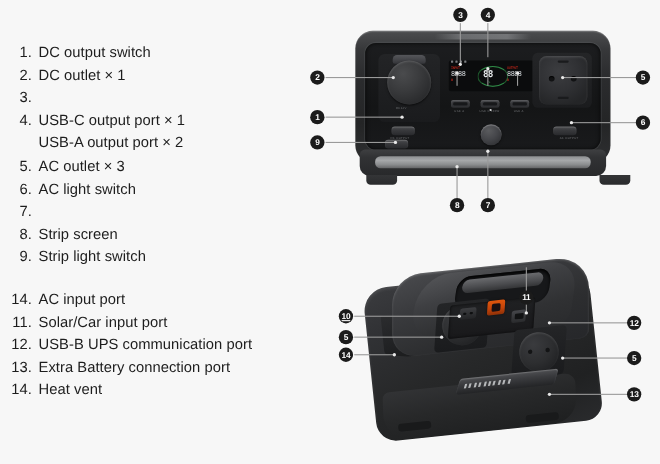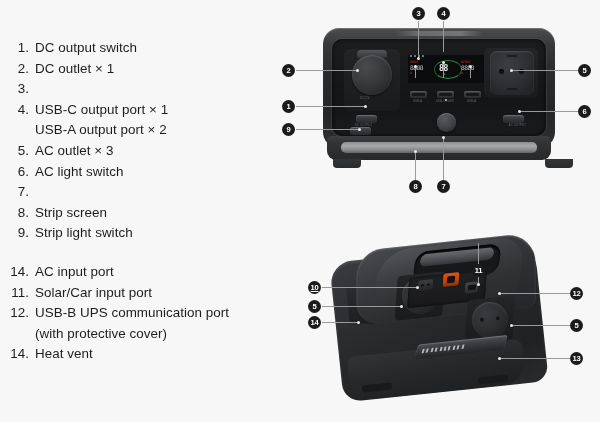--- a/index.html
+++ b/index.html
@@ -520,23 +520,23 @@
     <span class="legend-text">AC input port</span>
   </div>
   <div class="legend-row">
     <span class="legend-num">11.</span>
     <span class="legend-text">Solar/Car input port</span>
   </div>
   <div class="legend-row">
     <span class="legend-num">12.</span>
     <span class="legend-text">USB-B UPS communication port</span>
   </div>
-  <div class="legend-row cont">
-    <span class="legend-num"></span>
-    <span class="legend-text">(with protective cover)</span>
+  <div class="legend-row">
+    <span class="legend-num">13.</span>
+    <span class="legend-text">Extra Battery connection port</span>
   </div>
   <div class="legend-row">
     <span class="legend-num">14.</span>
     <span class="legend-text">Heat vent</span>
   </div>
 </div>
 
 <div id="front-view">
 
   <div class="fv-shell"></div>

